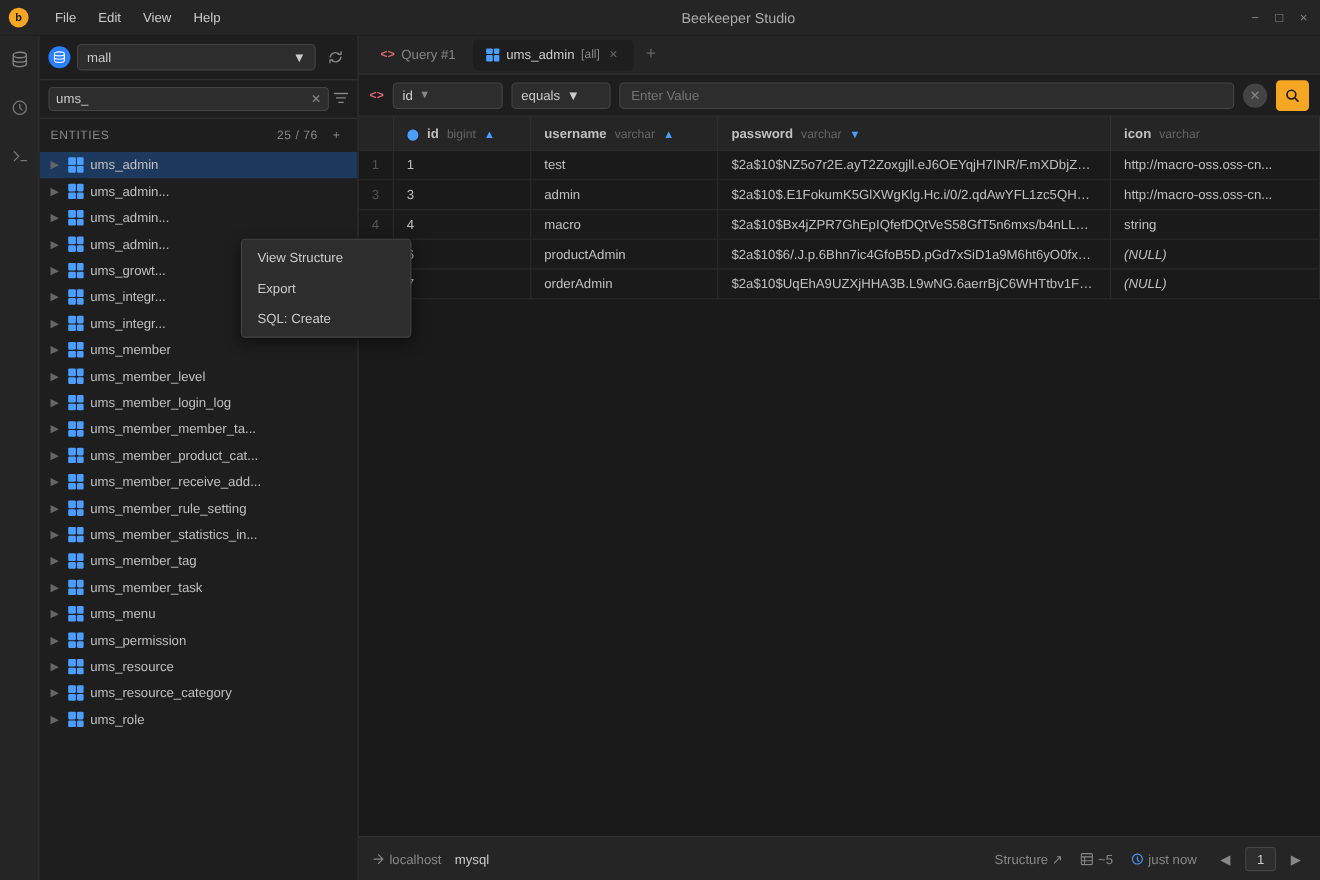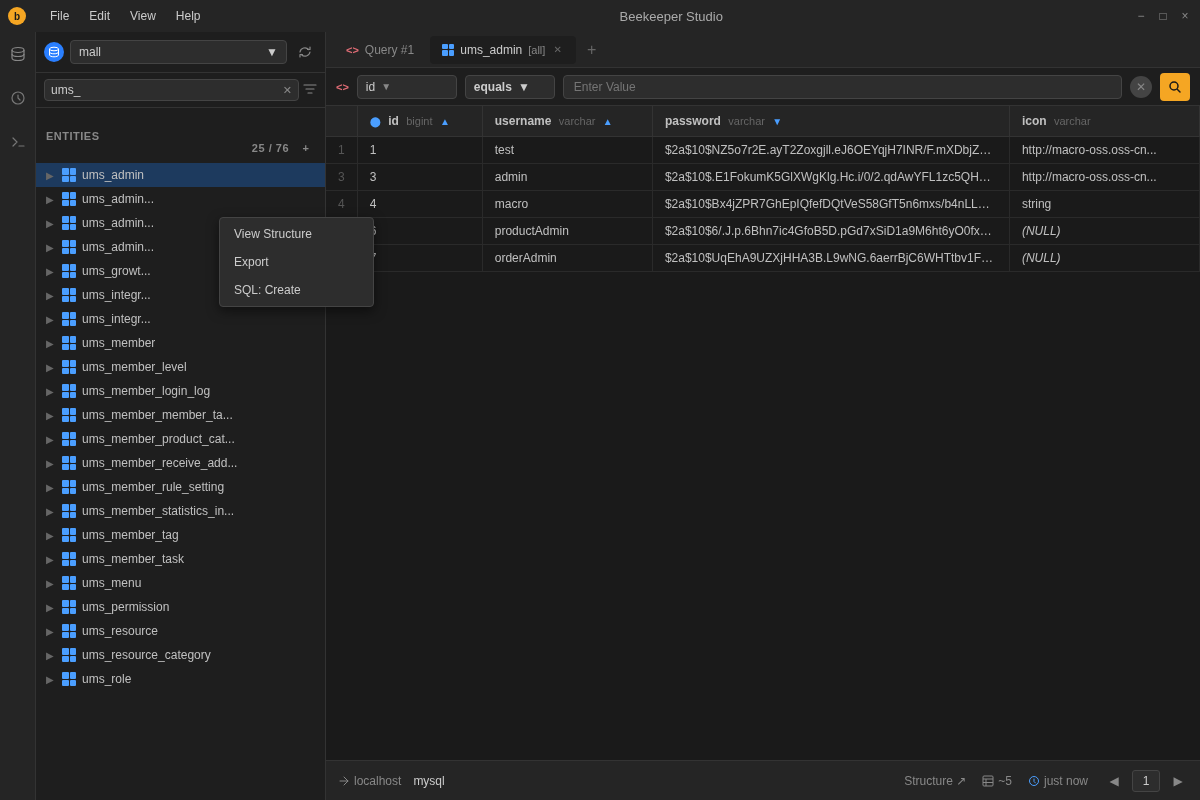--- a/index.html
+++ b/index.html
@@ -187,21 +187,21 @@
     .search-filter { color: #888; cursor: pointer; }
 
     
     .entities-header {
       padding: 6px 10px;
       display: flex;
       align-items: center;
       justify-content: space-between;
       color: #888;
       font-size: 11px;
-      font-weight: 700;
+      font-weight: 400;
       text-transform: uppercase;
       letter-spacing: 0.5px;
     }
     .entities-add {
       width: 18px;
       height: 18px;
       display: flex;
       align-items: center;
       justify-content: center;
       color: #888;
@@ -373,21 +373,20 @@
       border: 1px solid #444;
       border-radius: 4px;
       padding: 4px 8px;
       color: #ccc;
       display: flex;
       align-items: center;
       gap: 6px;
       cursor: pointer;
       font-size: 12px;
       min-width: 90px;
-      font-weight: bold;
     }
     .filter-value {
       flex: 1;
       background: #2d2d2d;
       border: 1px solid #444;
       border-radius: 4px;
       padding: 4px 10px;
       color: #666;
       font-size: 12px;
     }
@@ -598,21 +597,21 @@
       </div>
       <div class="search-filter">
         <svg width="14" height="14" viewBox="0 0 14 14" fill="none">
           <path d="M1 3h12M3 7h8M5 11h4" stroke="#888" stroke-width="1.2" stroke-linecap="round"></path>
         </svg>
       </div>
     </div>
 
     <div class="entities-header">
       <span>ENTITIES</span>
-      <div style="display:flex;align-items:center;gap:8px;margin-top:25px;">
+      <div style="display:flex;align-items:center;gap:8px;">
         <span>25 / 76</span>
         <div class="entities-add">+</div>
       </div>
     </div>
 
     <div class="table-list">
       <div class="table-item highlighted">
         <span class="table-chevron">▶</span>
         <div class="table-grid-icon">
             <span></span>

